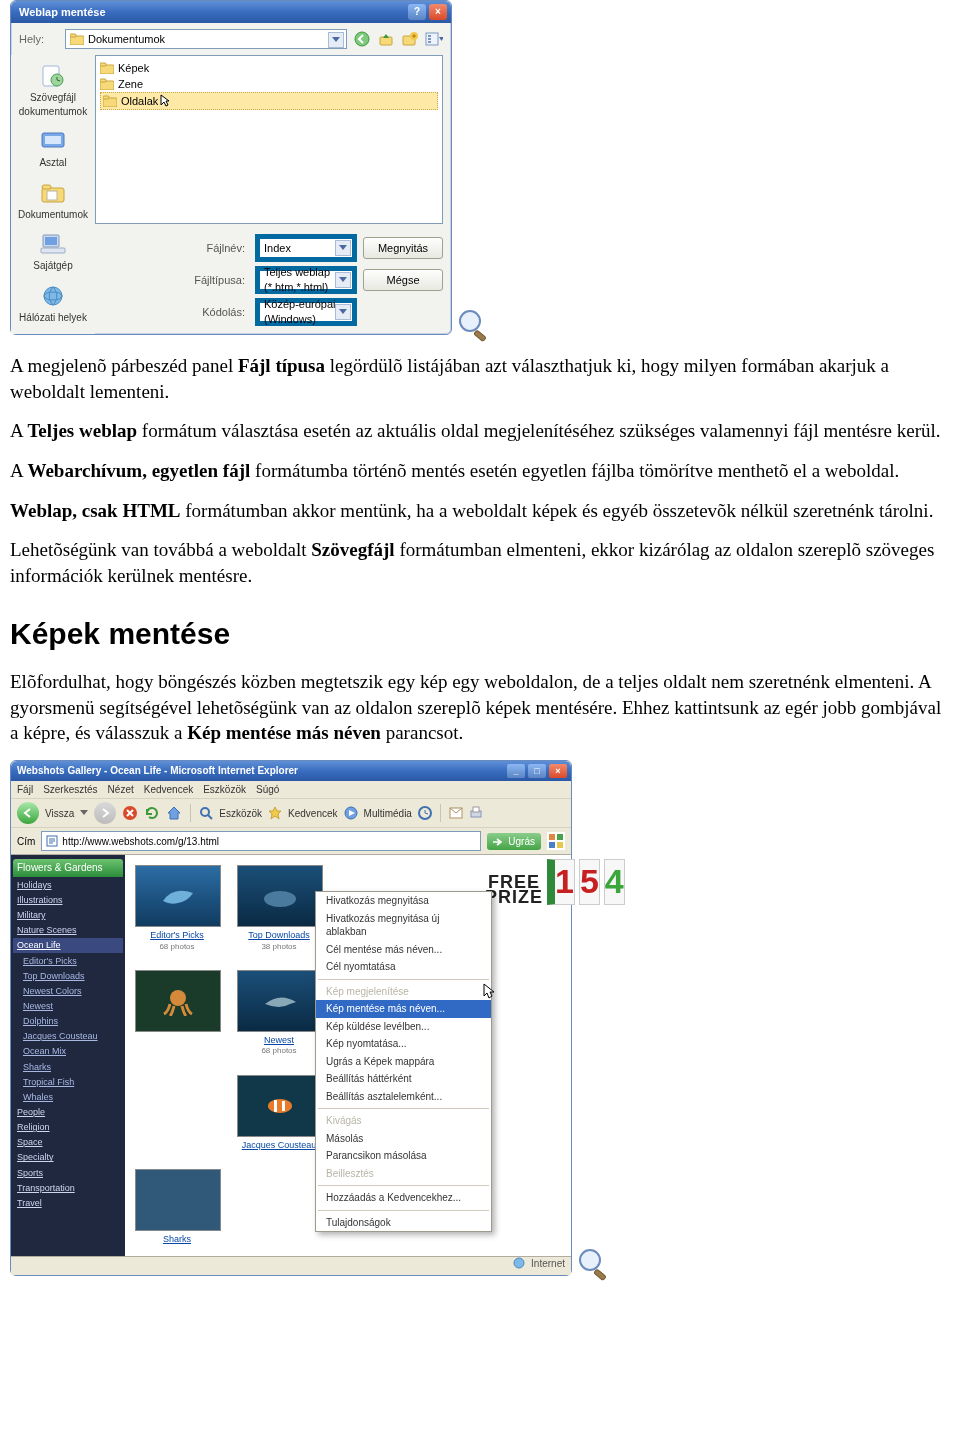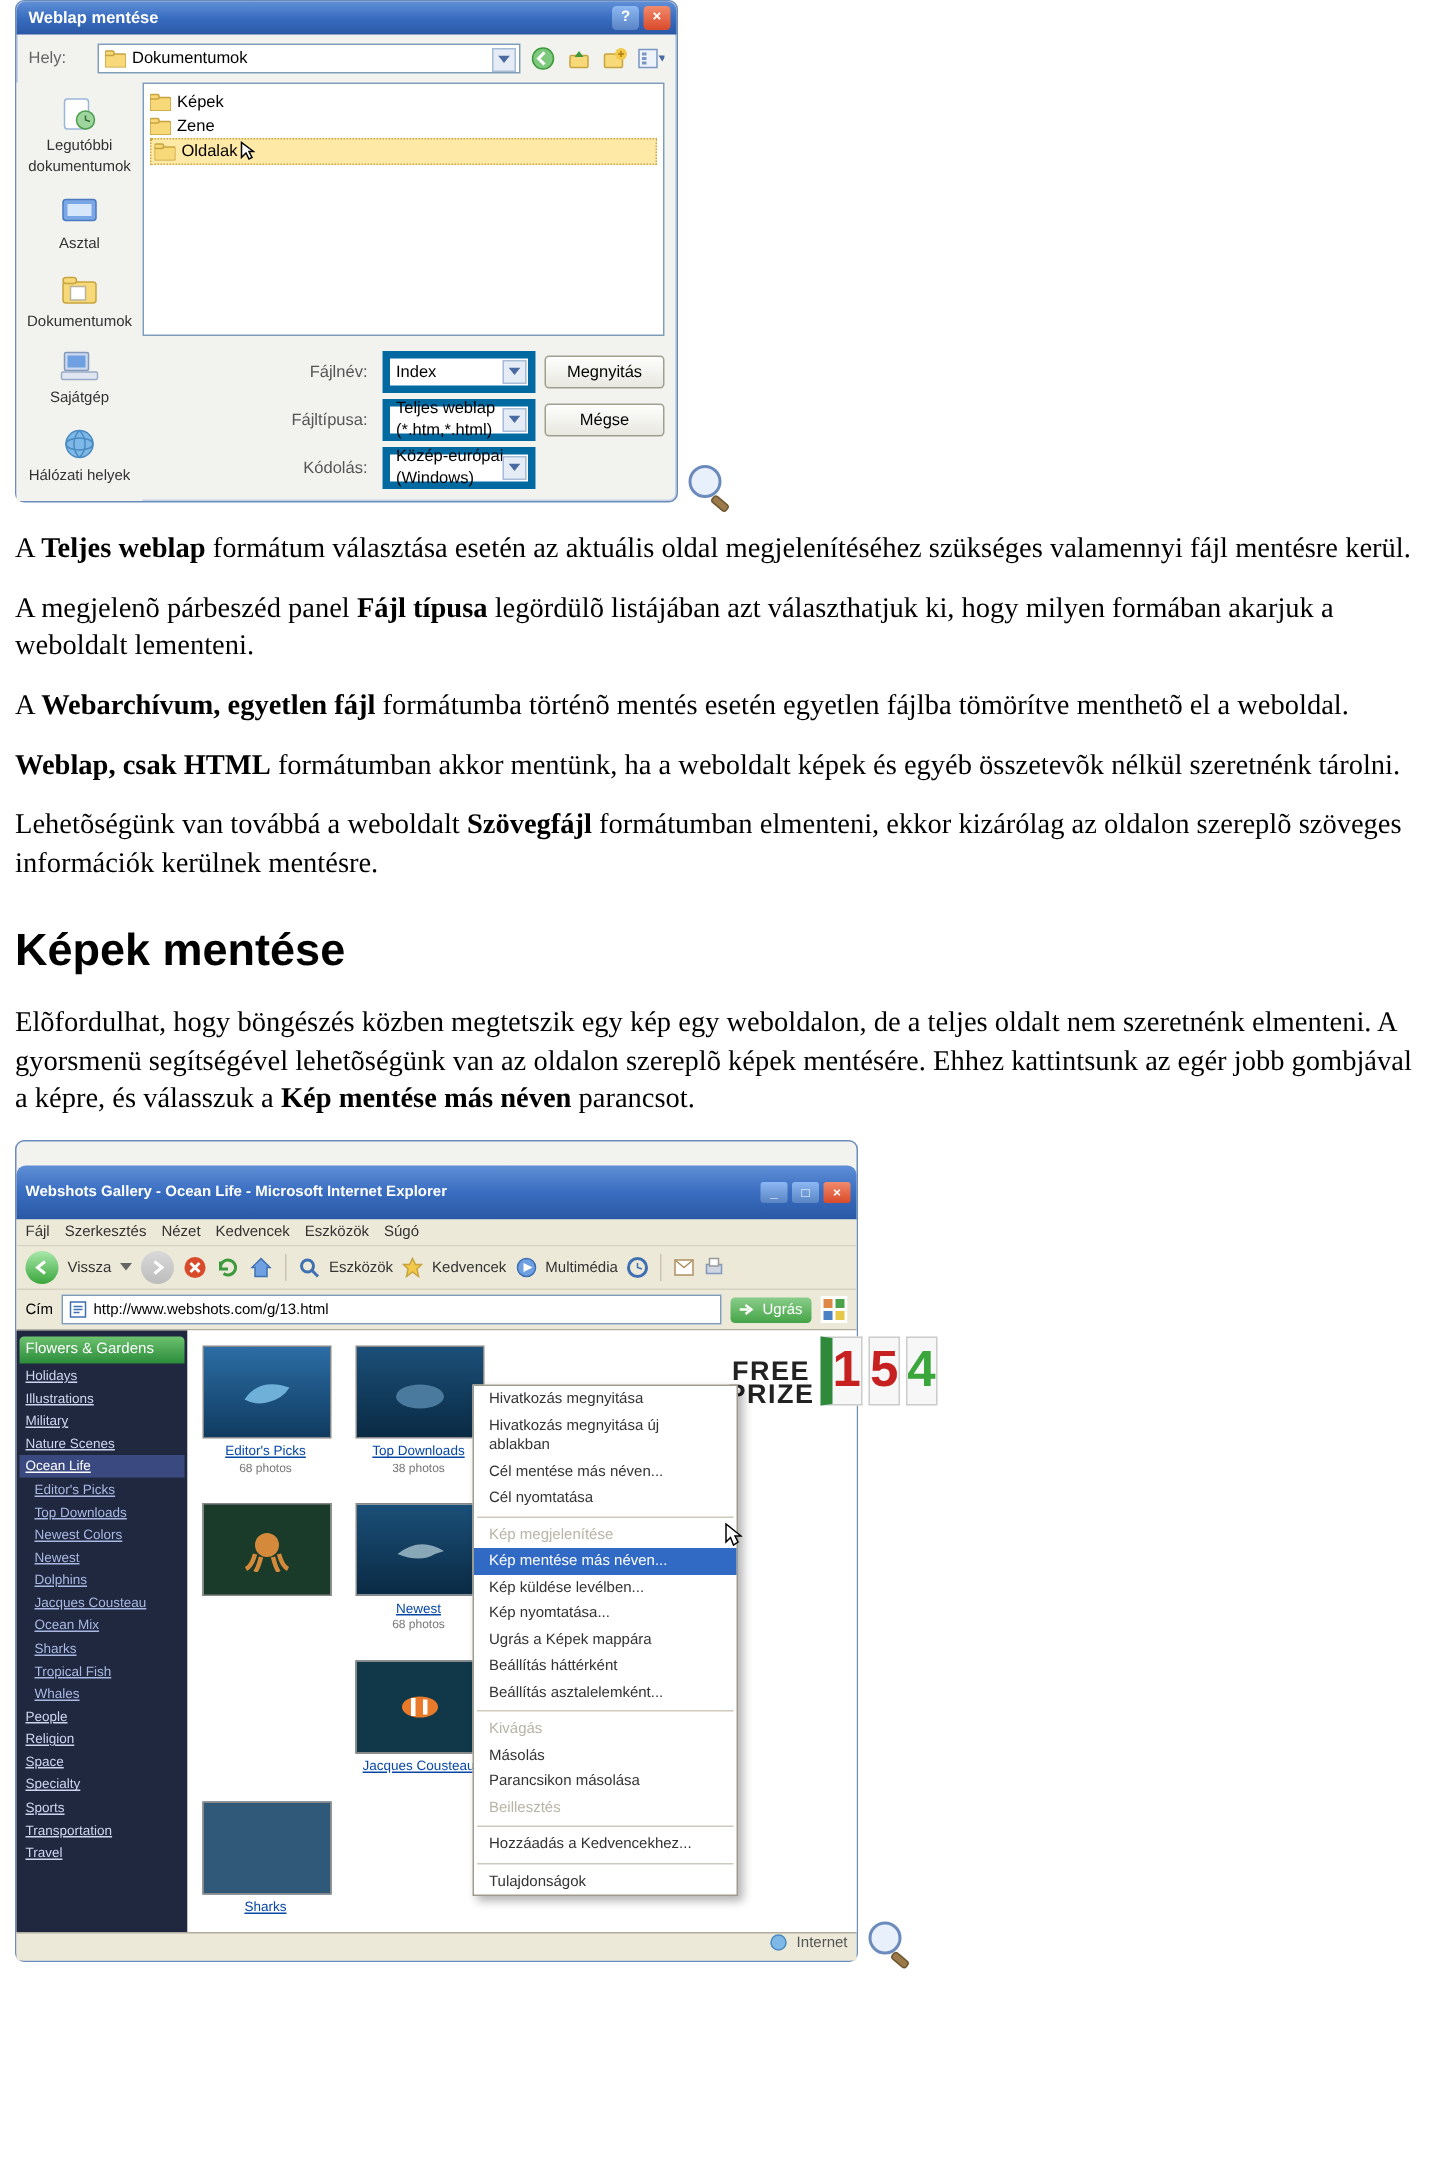--- a/index.html
+++ b/index.html
@@ -149,22 +149,22 @@
     border:1px solid #6a8bbd;
     border-radius:6px;
     background:#f2f3ee;
     font-family: Tahoma, Arial, sans-serif;
     font-size:10px;
     position: relative;
     margin-top: 14px;
   }
   .ie-title {
     background: linear-gradient(#5f8fd6 0%, #396dc0 50%, #2a58a5 100%);
-    color:#fff; border-radius:6px 6px 0 0; height:36px;
-    display:flex;align-items:center;padding:0 4px 0 6px; font-weight:bold;margin-top:16px;
+    color:#fff; border-radius:6px 6px 0 0; height:20px;
+    display:flex;align-items:center;padding:0 4px 0 6px; font-weight:bold;
   }
   .ie-title .spacer{flex:1;}
   .ie-title .wb { width:18px;height:14px;margin-left:3px;border-radius:2px;display:flex;align-items:center;justify-content:center;font-size:9px;}
   .ie-menu {
     background:#ece9d8; padding:2px 6px; display:flex; gap:10px; color:#333; border-bottom:1px solid #d6d2c2;
   }
   .ie-tb {
     background:#ece9d8; padding:3px 6px; display:flex; gap:6px; align-items:center; border-bottom:1px solid #d6d2c2;
   }
   .ie-tb .round { width:22px;height:22px;border-radius:50%;display:flex;align-items:center;justify-content:center; }
@@ -292,21 +292,21 @@
   <div class="dlg-body">
     <div class="places">
       <div class="place">
         <div class="place-icon">
           <svg width="28" height="24">
                 <rect x="4" y="2" width="16" height="20" rx="2" fill="#fefefe" stroke="#9cb6da"></rect>
                 <circle cx="18" cy="16" r="6" fill="#9ed49e" stroke="#4d9f4d"></circle>
                 <path d="M18 13 L18 16 L21 17" stroke="#2e6e2e" fill="none"></path>
               </svg>
         </div>
-        <span>Legutóbbi dokumentumok</span>
+        <span>Szövegfájl dokumentumok</span>
       </div>
       <div class="place">
         <div class="place-icon">
           <svg width="28" height="24">
                 <rect x="3" y="4" width="22" height="14" rx="2" fill="#7aa7e6" stroke="#4a7ac0"></rect>
                 <rect x="6" y="7" width="16" height="8" fill="#d6e6fb"></rect>
               </svg>
         </div>
         <span>Asztal</span>
       </div>
@@ -424,24 +424,24 @@
 
   <span class="magnifier">
     <svg width="34" height="34">
           <circle cx="13" cy="13" r="10" fill="#e8f0fb" stroke="#6b8bbd" stroke-width="2"></circle>
           <rect x="20" y="22" width="12" height="5" rx="2" transform="rotate(40 20 22)" fill="#9a7a4a" stroke="#6f5630"></rect>
         </svg>
   </span>
 </div>
 
 <p>
-  <span>A </span><span class="b">Teljes weblap</span><span> formátum választása esetén az aktuális oldal megjelenítéséhez szükséges valamennyi fájl mentésre kerül.</span>
+  <span>A megjelenõ párbeszéd panel </span><span class="b">Fájl típusa</span><span> legördülõ listájában azt választhatjuk ki, hogy milyen formában akarjuk a weboldalt lementeni.</span>
 </p>
 <p>
-  <span>A megjelenõ párbeszéd panel </span><span class="b">Fájl típusa</span><span> legördülõ listájában azt választhatjuk ki, hogy milyen formában akarjuk a weboldalt lementeni.</span>
+  <span>A </span><span class="b">Teljes weblap</span><span> formátum választása esetén az aktuális oldal megjelenítéséhez szükséges valamennyi fájl mentésre kerül.</span>
 </p>
 <p>
   <span>A </span><span class="b">Webarchívum, egyetlen fájl</span><span> formátumba történõ mentés esetén egyetlen fájlba tömörítve menthetõ el a weboldal.</span>
 </p>
 <p>
   <span class="b">Weblap, csak HTML</span><span> formátumban akkor mentünk, ha a weboldalt képek és egyéb összetevõk nélkül szeretnénk tárolni.</span>
 </p>
 <p>
   <span>Lehetõségünk van továbbá a weboldalt </span><span class="b">Szövegfájl</span><span> formátumban elmenteni, ekkor kizárólag az oldalon szereplõ szöveges információk kerülnek mentésre.</span>
 </p>

